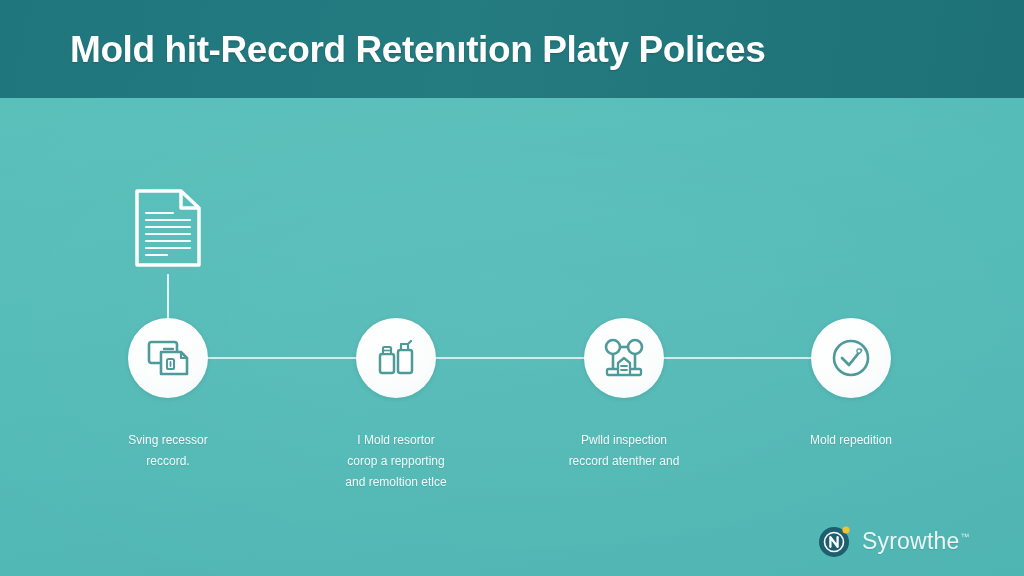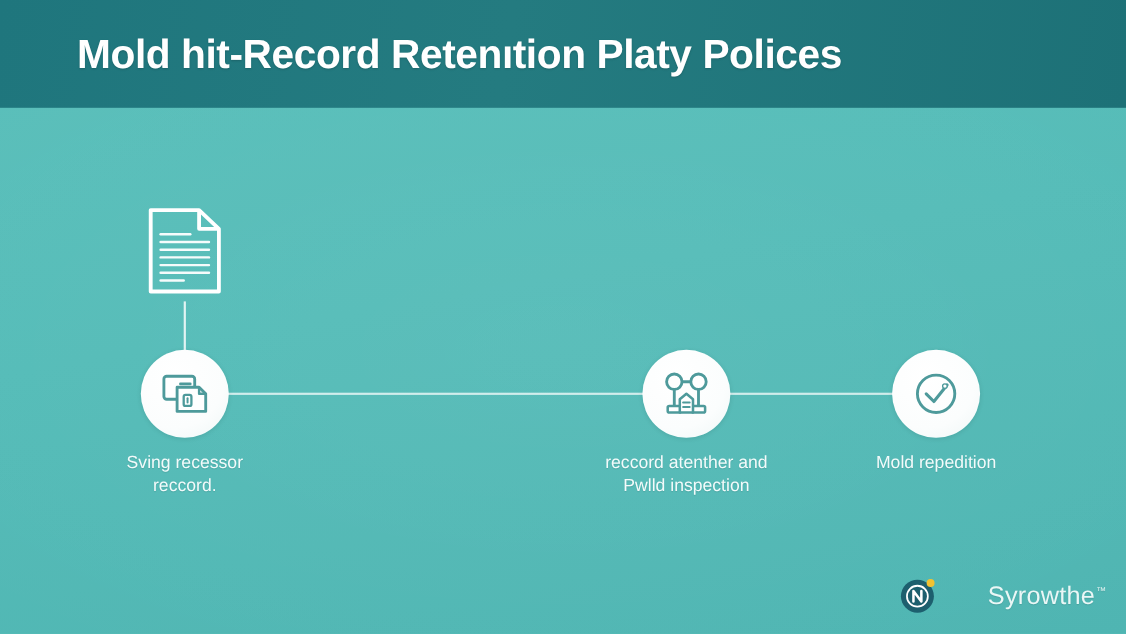--- a/index.html
+++ b/index.html
@@ -92,39 +92,38 @@
     margin: 0 auto;
     border-radius: 50%;
     background: radial-gradient(circle at 38% 32%, #ffffff 0%, #fbfdfd 62%, #eef6f6 100%);
     box-shadow: 0 1px 5px rgba(0,0,0,0.10);
     display: flex;
     align-items: center;
     justify-content: center;
   }
   .circle svg { display: block; }
   .step-text {
-    margin-top: 12px;
+    margin-top: 32px;
     text-align: center;
     color: #f3fbfb;
-    font-size: 16px;
+    font-size: 12px;
     line-height: 21px;
     text-shadow: 0 1px 1px rgba(0,0,0,0.10);
     padding: 0 6px;
   }
   .step-text span { display: block; }
 
   
   .logo {
     position: absolute;
     left: 818px;
     top: 522px;
     height: 38px;
     display: flex;
     align-items: center;
-    gap: 36px;
   }
   .logo-mark {
     position: relative;
     width: 34px;
     height: 34px;
     flex: 0 0 34px;
   }
   .logo-text {
     margin-left: 10px;
     font-size: 23px;
@@ -183,41 +182,60 @@
             <line x1="25.5" y1="25" x2="25.5" y2="29" stroke="#4e9a9b" stroke-width="1.8" stroke-linecap="round"></line>
           </svg>
         </span>
       </div>
       <div class="step-text">
         <span>Sving recessor</span>
         <span>reccord.</span>
       </div>
     </div>
 
+    <div class="step" style="left:396px;">
+      <div class="circle">
+        <span>
+          <svg width="44" height="44" viewBox="0 0 44 44" fill="none">
+            <rect x="6" y="18" width="14" height="19" rx="2.2" stroke="#4e9a9b" stroke-width="2.5" fill="#ffffff"></rect>
+            <rect x="9" y="11" width="8" height="7" rx="1.3" stroke="#4e9a9b" stroke-width="2.2" fill="#ffffff"></rect>
+            <line x1="10" y1="14.5" x2="16" y2="14.5" stroke="#4e9a9b" stroke-width="1.6"></line>
+            <rect x="24" y="14" width="14" height="23" rx="2.2" stroke="#4e9a9b" stroke-width="2.5" fill="#ffffff"></rect>
+            <rect x="27" y="8" width="7" height="6" rx="1.2" stroke="#4e9a9b" stroke-width="2.2" fill="#ffffff"></rect>
+            <path d="M27 8 H34 L37 5" stroke="#4e9a9b" stroke-width="2.2" fill="none" stroke-linecap="round" stroke-linejoin="round"></path>
+          </svg>
+        </span>
+      </div>
+      <div class="step-text">
+        <span>I Mold resortor</span>
+        <span>corop a repporting</span>
+        <span>and remoltion etlce</span>
+      </div>
+    </div>
 
     <div class="step" style="left:624px;">
       <div class="circle">
         <span>
           <svg width="46" height="44" viewBox="0 0 46 44" fill="none">
             <circle cx="12" cy="11" r="7" stroke="#4e9a9b" stroke-width="2.6" fill="#ffffff"></circle>
             <circle cx="34" cy="11" r="7" stroke="#4e9a9b" stroke-width="2.6" fill="#ffffff"></circle>
             <line x1="19" y1="11" x2="27" y2="11" stroke="#4e9a9b" stroke-width="2.6"></line>
             <line x1="12" y1="18" x2="12" y2="33" stroke="#4e9a9b" stroke-width="2.6"></line>
             <line x1="34" y1="18" x2="34" y2="33" stroke="#4e9a9b" stroke-width="2.6"></line>
             <rect x="6" y="33" width="12" height="6" rx="1.4" stroke="#4e9a9b" stroke-width="2.3" fill="#ffffff"></rect>
             <rect x="28" y="33" width="12" height="6" rx="1.4" stroke="#4e9a9b" stroke-width="2.3" fill="#ffffff"></rect>
             <path d="M17 27 L23 22 L29 27 V39 H17 Z" stroke="#4e9a9b" stroke-width="2.3" fill="#ffffff" stroke-linejoin="round"></path>
             <line x1="20" y1="30" x2="26" y2="30" stroke="#4e9a9b" stroke-width="1.8" stroke-linecap="round"></line>
             <line x1="20" y1="34" x2="26" y2="34" stroke="#4e9a9b" stroke-width="1.8" stroke-linecap="round"></line>
           </svg>
         </span>
       </div>
       <div class="step-text">
+        <span>Pwlld inspection</span>
         <span>reccord atenther and</span>
-        <span>Pwlld inspection</span>
       </div>
     </div>
 
     <div class="step" style="left:851px;">
       <div class="circle">
         <span>
           <svg width="44" height="44" viewBox="0 0 44 44" fill="none">
             <circle cx="22" cy="22" r="17" stroke="#4e9a9b" stroke-width="2.6" fill="none"></circle>
             <path d="M13 22 L20 29 L32 14" stroke="#4e9a9b" stroke-width="2.8" fill="none" stroke-linecap="round" stroke-linejoin="round"></path>
             <circle cx="30" cy="15" r="2.1" fill="#ffffff" stroke="#4e9a9b" stroke-width="1.2"></circle>

